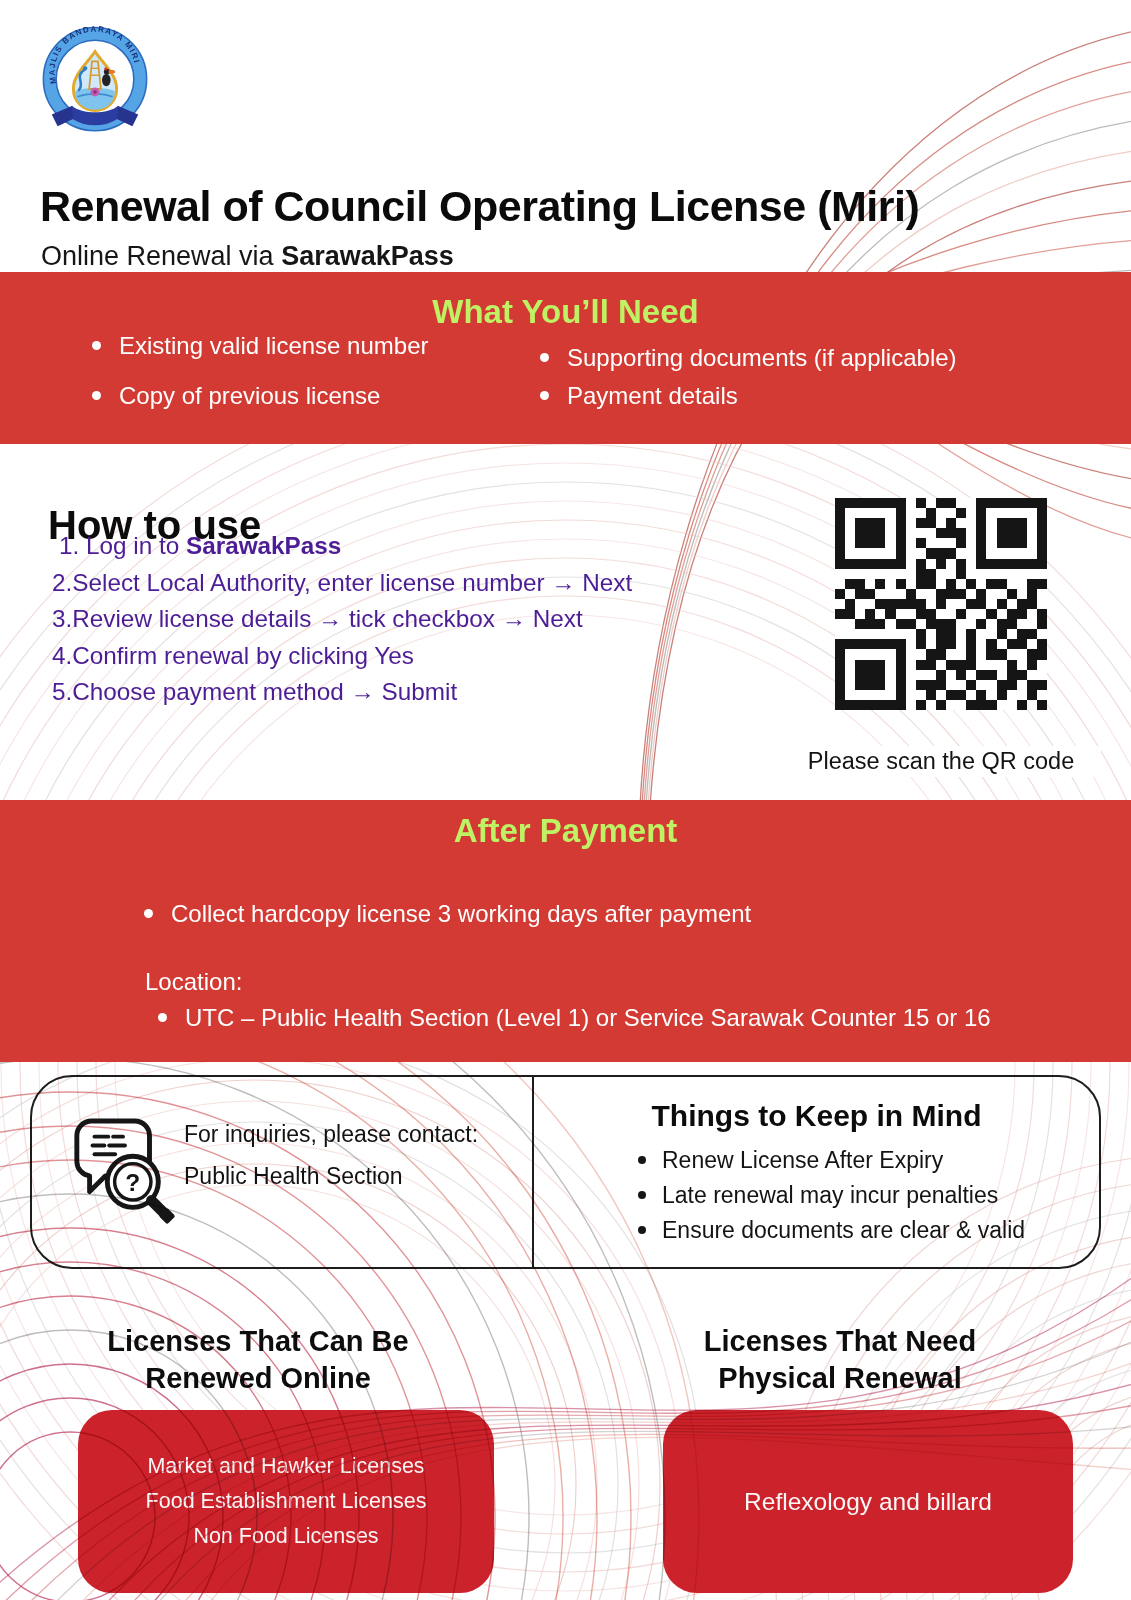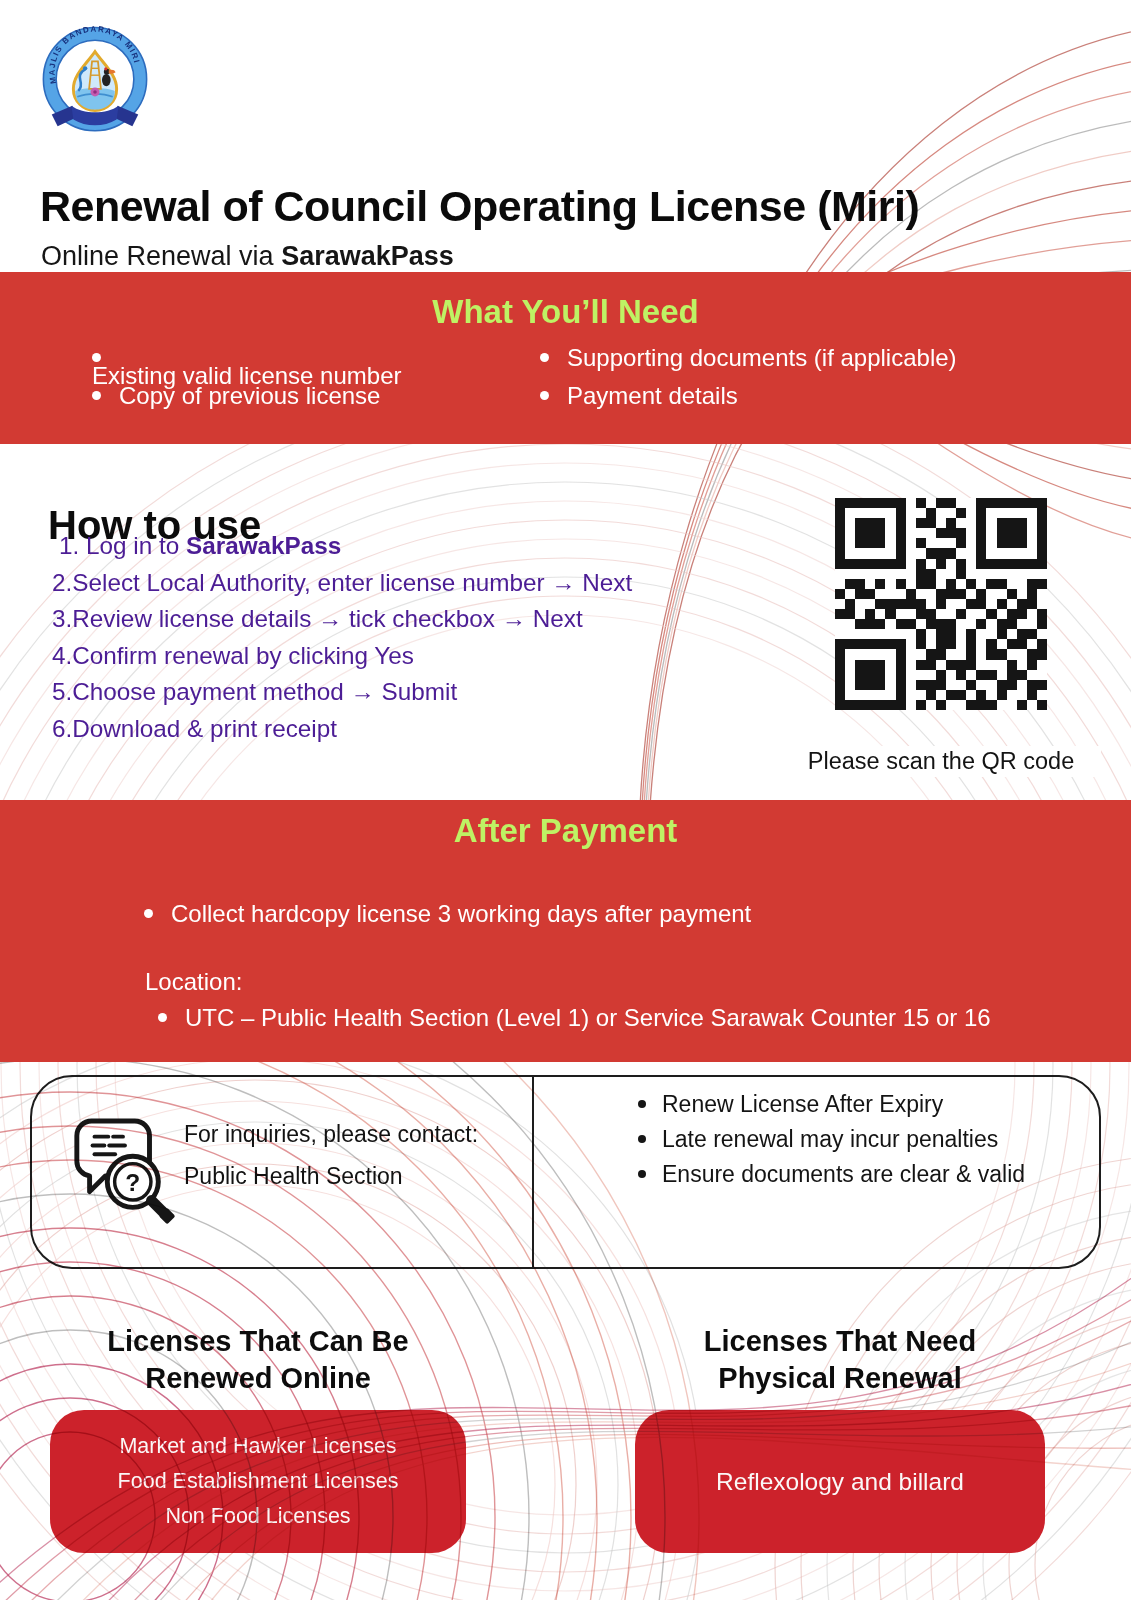--- a/index.html
+++ b/index.html
@@ -50,21 +50,21 @@
   .contact-text p{margin:0 0 7px 0;}
   .phone{font-size:25px;font-weight:800;}
   .things-title{margin:22px 0 0 0;text-align:center;font-size:30px;font-weight:800;color:#0c0c0c;}
   .things-list{margin:14px 0 0 104px;}
   .brow{display:flex;align-items:flex-start;font-size:23px;color:#141414;margin-bottom:8px;}
 
   
   .col-head{font-size:29px;font-weight:800;line-height:1.26;text-align:center;color:#0d0d0d;}
   .head-online{left:50px;top:1294px;width:416px;}
   .head-physical{left:635px;top:1294px;width:410px;}
-  .redbox{top:1410px;height:143px;background:#cc222b;border-radius:34px;display:flex;align-items:center;justify-content:center;text-align:center;color:#fbf7f7;}
+  .redbox{top:1410px;height:183px;background:#cc222b;border-radius:34px;display:flex;align-items:center;justify-content:center;text-align:center;color:#fbf7f7;margin-left:28px;}
   .box-online{left:50px;width:416px;font-size:21.5px;line-height:1.62;}
   .box-physical{left:635px;width:410px;font-size:24.5px;}
 </style>
 </head>
 <body>
 
 <div class="page">
 
   <svg id="deco-bg" class="deco" width="1131" height="1600" viewBox="0 0 1131 1600">
       <path d="M640,806 C660,430 850,90 1140,30" stroke="#b24a40" fill="none" stroke-width="1.3" opacity="0.7"></path>
@@ -150,21 +150,21 @@
       <path d="M36,79 C48,88 72,88 84,79 L82,93 C69,101 51,101 38,93 Z" fill="#2b3da0"></path>
     </svg>
   </div>
 
   <h1 class="layer title">Renewal of Council Operating License (Miri)</h1>
   <p class="layer subtitle"><span>Online Renewal via </span><b>SarawakPass</b></p>
 
   <section class="layer band band1">
     <h2>What You’ll Need</h2>
     <div id="wyn-col1">
-        <div class="wrow" style="left: 92px; top: 72px; flex-direction: column;">
+        <div class="wrow" style="left: 92px; top: 60px;">
           <span class="dot"></span>
           <span>Existing valid license number</span>
         </div>
         <div class="wrow" style="left: 92px; top: 110px;">
           <span class="dot"></span>
           <span>Copy of previous license</span>
         </div>
       </div>
     <div id="wyn-col2">
         <div class="wrow" style="left: 540px; top: 72px;">
@@ -178,21 +178,20 @@
       </div>
   </section>
 
   <h2 class="layer howto-title">How to use</h2>
   <div class="layer steps" id="steps">
       <div><span>1. Log in to </span><b>SarawakPass</b></div>
       <div><span>2.Select Local Authority, enter license number → Next</span></div>
       <div><span>3.Review license details → tick checkbox → Next</span></div>
       <div><span>4.Confirm renewal by clicking Yes</span></div>
       <div><span>5.Choose payment method → Submit</span></div>
-      <div><span>6.Download &amp; print receipt</span></div>
     </div>
 
   <div class="layer qr" id="qr">
       <div class="m"></div>
       <div class="m"></div>
       <div class="m"></div>
       <div class="m"></div>
       <div class="m"></div>
       <div class="m"></div>
       <div class="m"></div>
@@ -666,20 +665,21 @@
           </g>
           <text x="66" y="79" text-anchor="middle" font-size="25" font-weight="bold" fill="#161616">?</text>
         </svg>
       </span>
       <div class="contact-text">
         <p>For inquiries, please contact:</p>
         <p>Public Health Section</p>
       </div>
     </div>
     <div class="ib-right">
+      <h3 class="things-title">Things to Keep in Mind</h3>
       <div class="things-list" id="things-list">
           <div class="brow">
             <span class="bdot"></span>
             <span>Renew License After Expiry</span>
           </div>
           <div class="brow">
             <span class="bdot"></span>
             <span>Late renewal may incur penalties</span>
           </div>
           <div class="brow">

